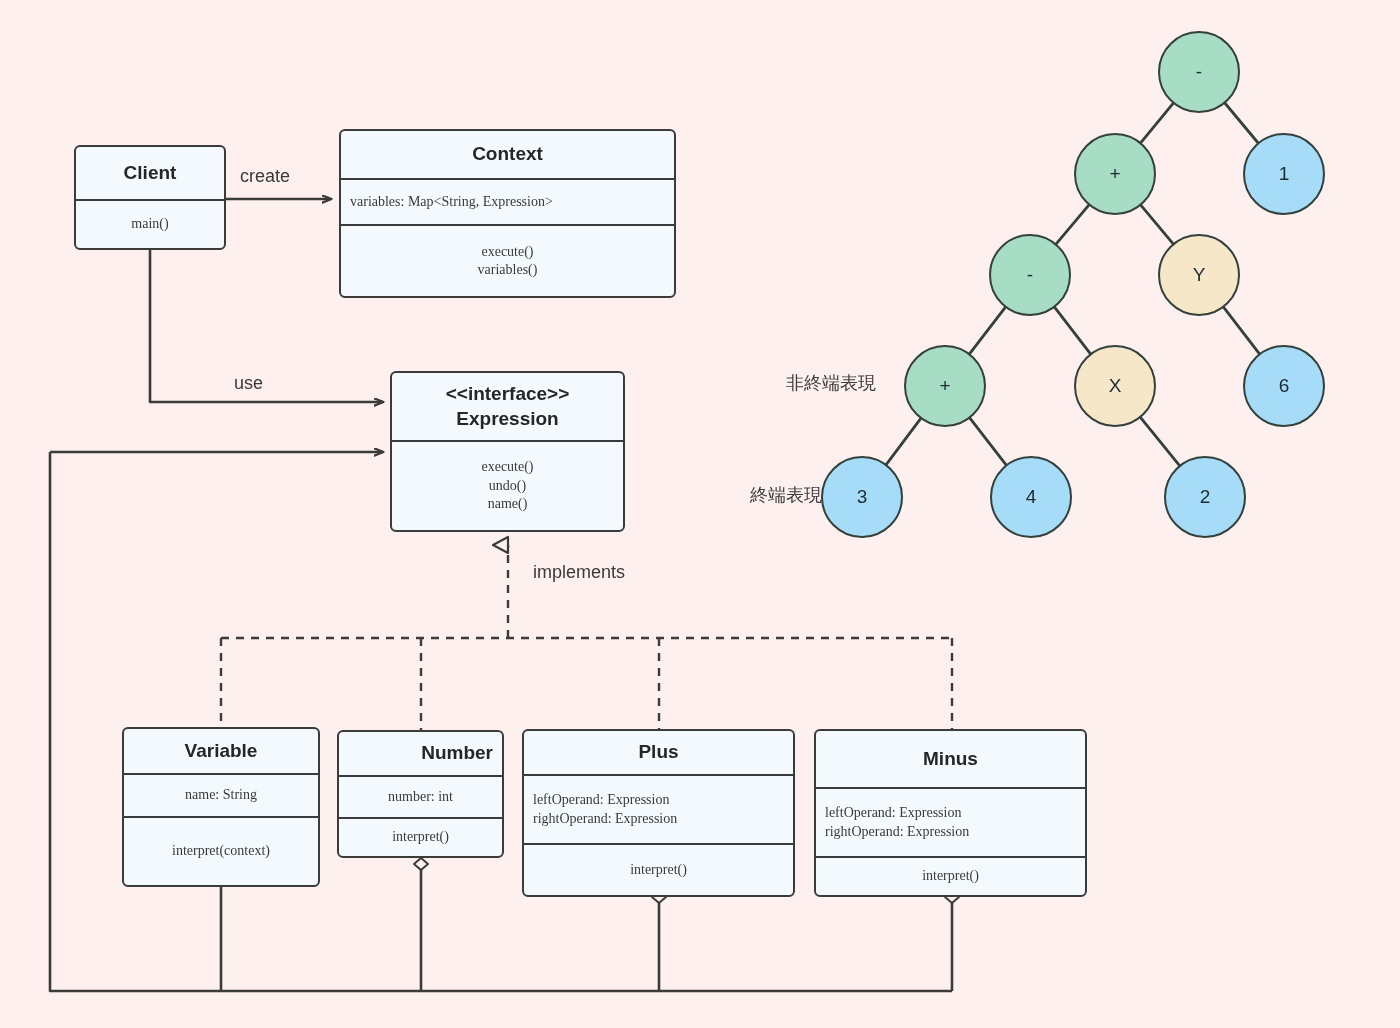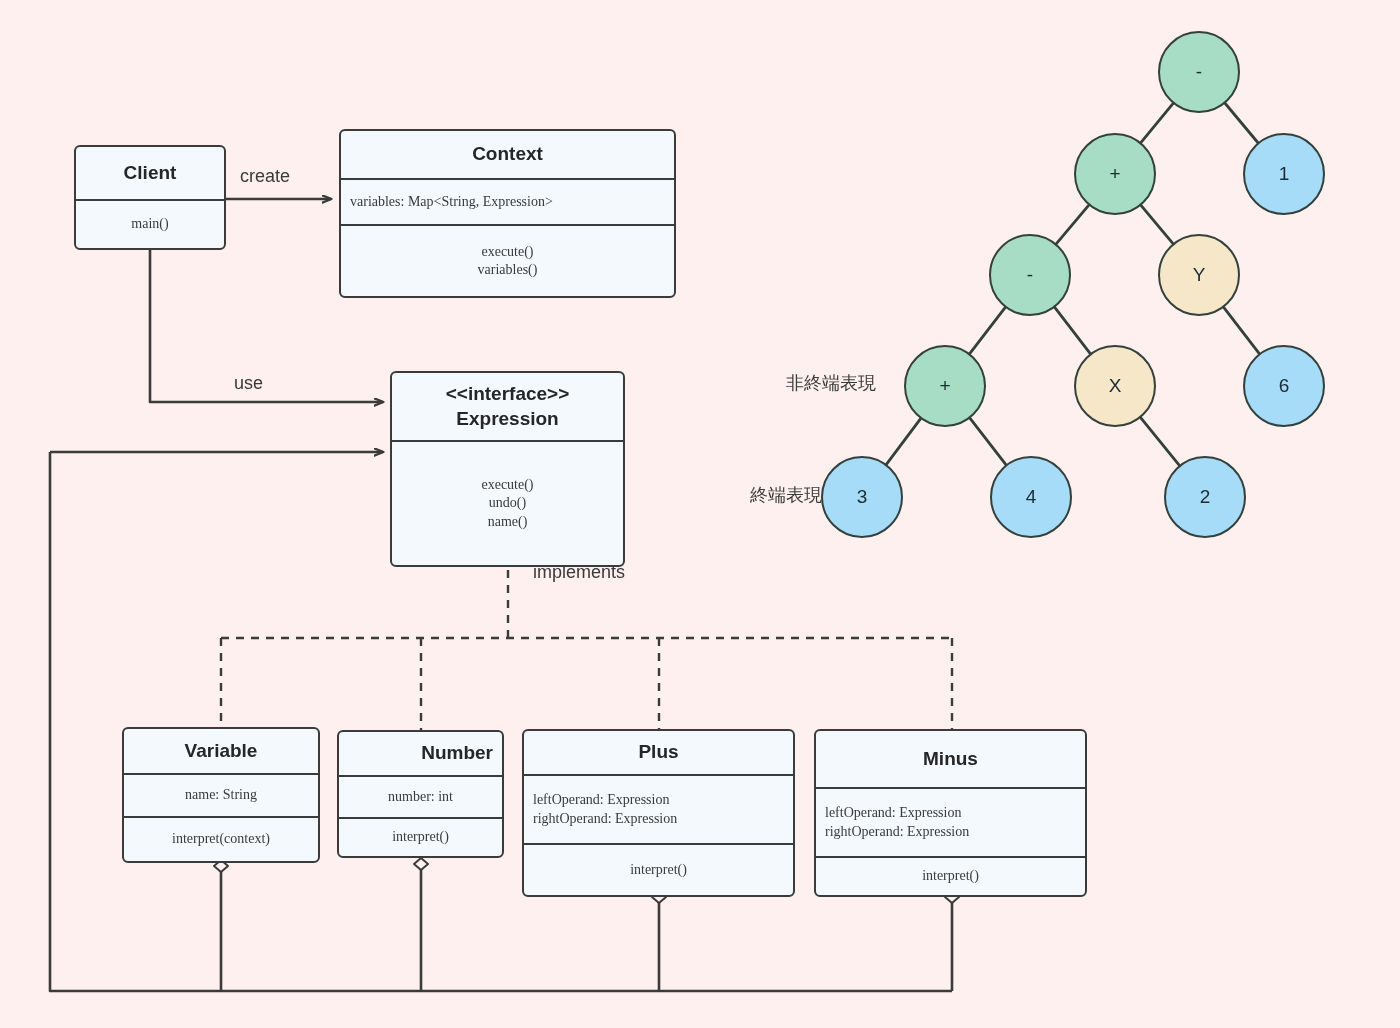--- a/index.html
+++ b/index.html
@@ -166,33 +166,33 @@
     </div>
     <div class="uml-section" style="height:46px;">
       <div class="uml-line left">variables: Map&lt;String, Expression&gt;</div>
     </div>
     <div class="uml-section" style="flex:1;">
       <div class="uml-line">execute()</div>
       <div class="uml-line">variables()</div>
     </div>
   </div>
 
-  <div class="uml-box" style="left:390px; top:371px; width:235px; height:196px;">
+  <div class="uml-box" style="left:390px; top:371px; width:235px; height:161px;">
     <div class="uml-section" style="height:67px;">
       <div class="uml-title">&lt;&lt;interface&gt;&gt;</div>
       <div class="uml-title">Expression</div>
     </div>
     <div class="uml-section" style="flex:1;">
       <div class="uml-line">execute()</div>
       <div class="uml-line">undo()</div>
       <div class="uml-line">name()</div>
     </div>
   </div>
 
-  <div class="uml-box" style="left:122px; top:727px; width:198px; height:136px;">
+  <div class="uml-box" style="left:122px; top:727px; width:198px; height:160px;">
     <div class="uml-section" style="height:44px;">
       <div class="uml-title">Variable</div>
     </div>
     <div class="uml-section" style="height:43px;">
       <div class="uml-line">name: String</div>
     </div>
     <div class="uml-section" style="flex:1;">
       <div class="uml-line">interpret(context)</div>
     </div>
   </div>

